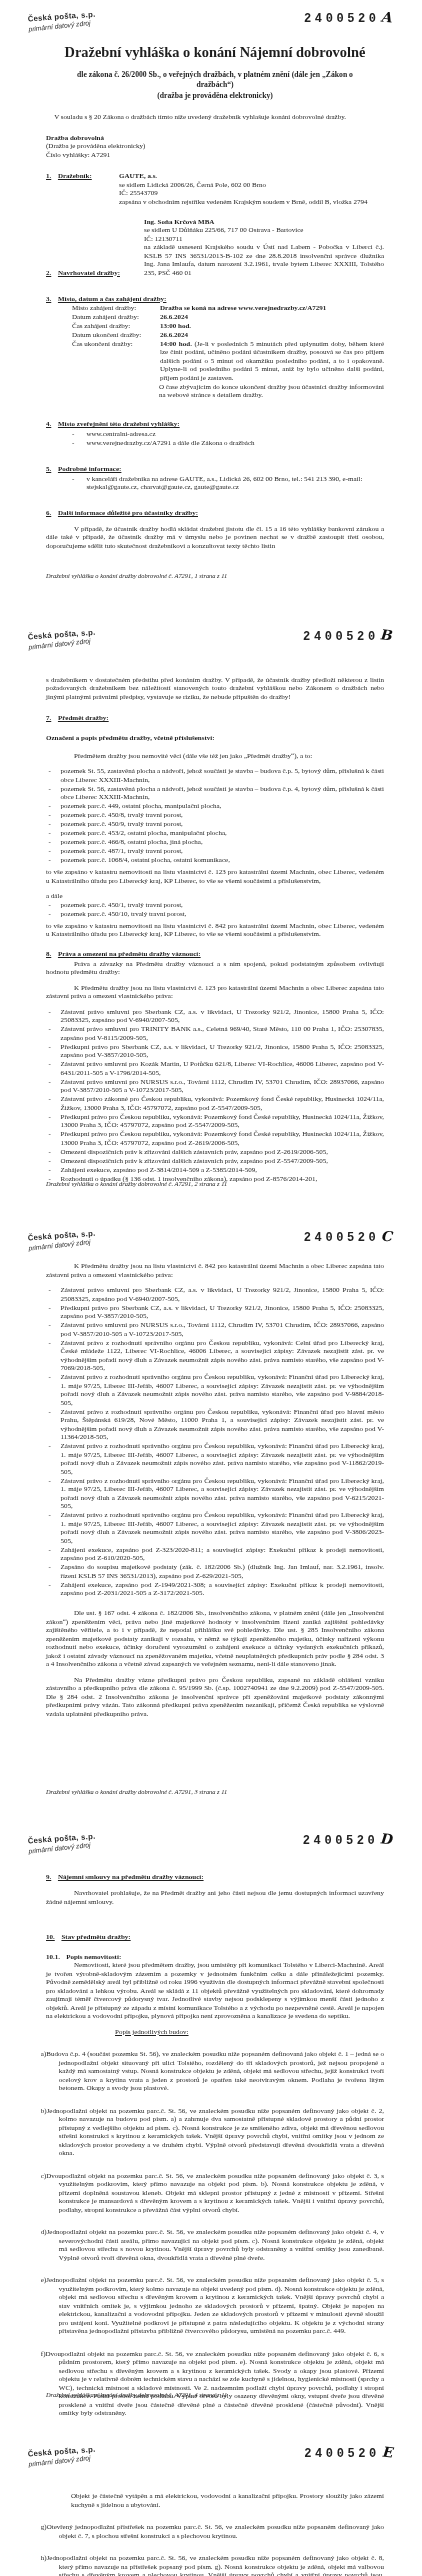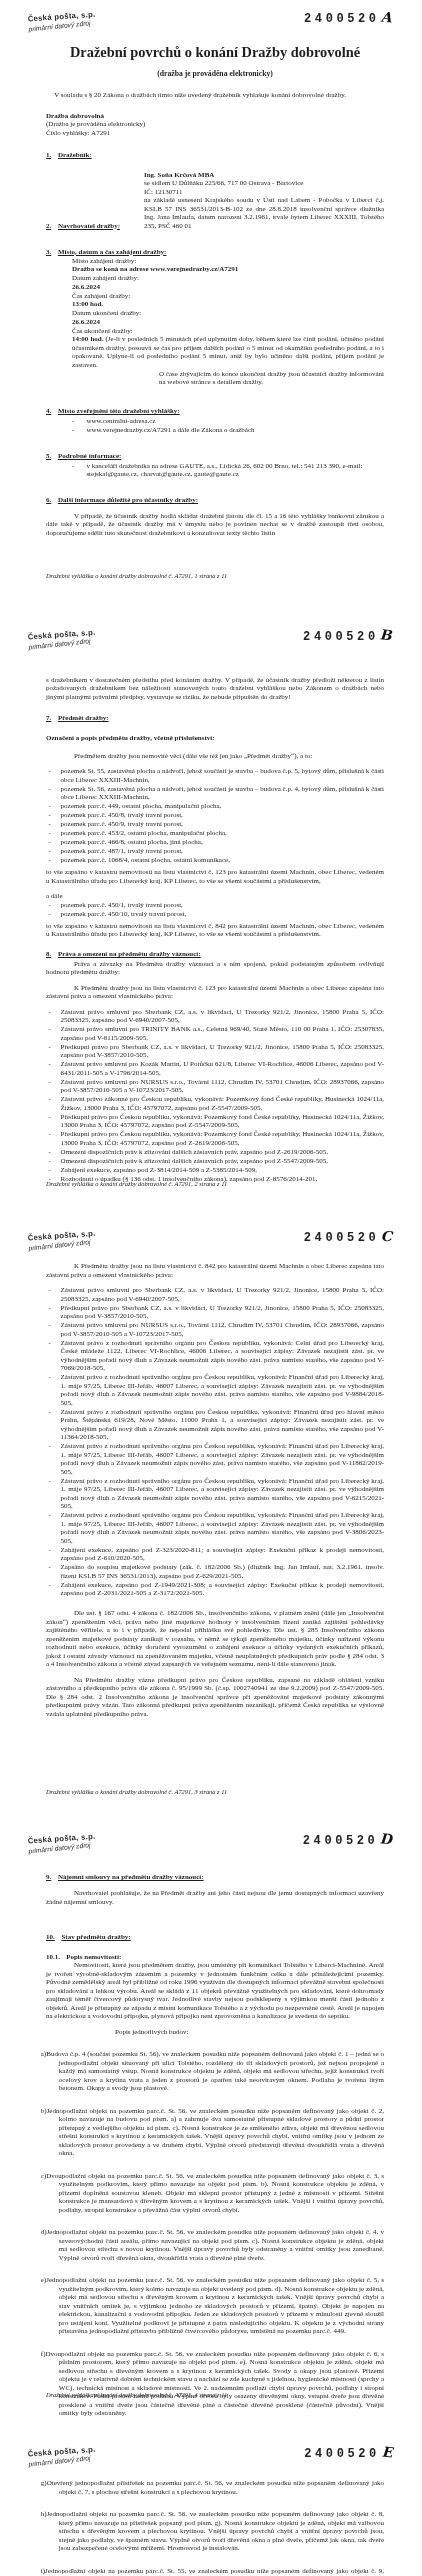--- a/index.html
+++ b/index.html
@@ -11,31 +11,31 @@
   .stamp-l2{font-family:"Liberation Sans",sans-serif;font-style:italic;font-size:6.7px;transform:rotate(-2deg);margin-top:0.5px;}
   .docnum{margin-right:-9.3px;white-space:nowrap;}
   .num{font-family:"Liberation Mono",monospace;font-weight:bold;font-size:12px;letter-spacing:3.6px;color:#222;}
   .letter{display:inline-block;font-family:"DejaVu Serif",serif;font-weight:bold;font-style:italic;font-size:14px;transform:rotate(6deg);margin-left:1px;color:#111;}
   .title{text-align:center;font-size:14.4px;line-height:16.5px;margin-top:13.4px;}
   .subtitle{font-weight:bold;font-size:7.7px;line-height:9.8px;text-align:center;max-width:309px;margin:4.1px auto 0;}
   .subtitle2{font-weight:bold;font-size:7.7px;text-align:center;margin-top:2.1px;}
   .intro{margin-top:12.4px;text-indent:8.2px;}
   .drz{margin-top:12px;}
   .b{font-weight:bold;}
-  .u{text-underline-offset:1px;padding-left:41px;}
+  .u{text-decoration:underline;text-underline-offset:1px;padding-left:41px;}
   .sec{margin-top:0;}
   .hnum{font-weight:bold;text-decoration:underline;margin-right:6.7px;}
   .hnum2{font-weight:bold;margin-right:6.2px;}
   .htitle{font-weight:bold;text-decoration:underline;}
   .htitle2{font-weight:bold;}
   .kv{display:flex;}
   .kv .k{flex-shrink:0;}
   .kv .v{flex:1;text-align:justify;}
   .w142{width:73px;}.w190{width:98px;}
-  .row{display:flex;margin-left:26px;margin-top:0.5px;flex-direction:column;}
+  .row{display:flex;margin-left:26px;margin-top:0.5px;}
   .rk{width:88px;flex-shrink:0;}
   .rv{flex:1;text-align:justify;}
   .note2{margin-left:113px;text-align:justify;margin-top:0.5px;}
   .li1{display:flex;margin-left:26px;margin-top:1px;}
   .li1 .dash{width:14.4px;flex-shrink:0;}
   .li{display:flex;margin-left:2.6px;margin-top:0.5px;}
   .li .dash{width:12px;flex-shrink:0;}
   .li .t{flex:1;text-align:justify;}
   .pind{margin-top:1px;text-align:justify;text-indent:28px;}
   .pflush{text-align:justify;}
@@ -55,34 +55,41 @@
     <div class="stamp">
       <div class="stamp-l1">Česká pošta, s.p.</div>
       <div class="stamp-l2">primární datový zdroj</div>
     </div>
     <div class="docnum">
       <span class="num">2400520</span>
       <span class="letter">A</span>
     </div>
   </div>
 
-  <h1 class="title">Dražební povrchů o konání Dražby dobrovolné</h1>
+  <h1 class="title">Dražební vyhláška o konání Nájemní dobrovolné</h1>
+  <div class="subtitle">dle zákona č. 26/2000 Sb., o veřejných dražbách, v platném znění (dále jen „Zákon o dražbách“)</div>
   <div class="subtitle2">(dražba je prováděna elektronicky)</div>
 
   <p class="intro">V souladu s § 20 Zákona o dražbách tímto níže uvedený dražebník vyhlašuje konání dobrovolné dražby.</p>
 
   <div class="drz">
     <div class="b">Dražba dobrovolná</div>
     <div>(Dražba je prováděna elektronicky)</div>
     <div>Číslo vyhlášky: A7291</div>
   </div>
 
   <div class="kv mt26">
     <div class="k w142">
       <span class="hnum">1.</span><span class="htitle">Dražebník:</span>
+    </div>
+    <div class="v">
+      <div class="b">GAUTE, a.s.</div>
+      <div>se sídlem Lidická 2006/26, Černá Pole, 602 00 Brno</div>
+      <div>IČ: 25543709</div>
+      <div>zapsána v obchodním rejstříku vedeném Krajským soudem v Brně, oddíl B, vložka 2794</div>
     </div>
   </div>
 
   <div class="kv mt22">
     <div class="k w190">
       <span class="hnum">2.</span><span class="htitle">Navrhovatel dražby:</span>
     </div>
     <div class="v">
       <div class="b">Ing. Soňa Krčová MBA</div>
       <div>se sídlem U Důlňáku 225/66, 717 00 Ostrava - Bartovice</div>
@@ -386,19 +393,20 @@
     <div class="stamp">
       <div class="stamp-l1">Česká pošta, s.p.</div>
       <div class="stamp-l2">primární datový zdroj</div>
     </div>
     <div class="docnum">
       <span class="num">2400520</span>
       <span class="letter">E</span>
     </div>
   </div>
 
+  <p class="cont mt30">Objekt je částečně vytápěn a má elektrickou, vodovodní a kanalizační přípojku. Prostory sloužily jako zázemí kuchyně s jídelnou a ubytování.</p>
 
   <div class="bld">g)Otevřený jednopodlažní přístřešek na pozemku parc.č. St. 56, ve znaleckém posudku níže popsaném definovaný jako objekt č. 7, s plochou střešní konstrukcí a s plechovou krytinou.</div>
   <div class="bld">h)Jednopodlažní objekt na pozemku parc.č. St. 56, ve znaleckém posudku níže popsaném definovaný jako objekt č. 8, který přímo navazuje na přístřešek popsaný pod písm. g). Nosná konstrukce objektu je zděná, objekt má valbovou střechu s dřevěným krovem a plechovou krytinou. Vnější úpravy povrchů chybí a vnitřní úpravy povrchů jsou, stejně jako podlahy, ve špatném stavu. Výplně otvorů tvoří dřevěná okna a plné dveře, přičemž jak okna, tak dveře jsou zabezpečené ocelovými mřížemi. Hromosvod je instalován.</div>
   <div class="bld">i)Jednopodlažní objekt na pozemku parc.č. St. 55, ve znaleckém posudku níže popsaném definovaný jako objekt č. 9, situovaný v jihozápadní části areálu u hlavního vjezdu. Západní část objektu je dvoupodlažní, v přízemí objektu se nachází samostatně přístupné skladové prostory a místnosti využitelné jako administrativní zázemí. V patře západní části objektu se pak nachází hygienické místnosti a prostory využitelné pro administrativu, případně pro dočasné ubytování zaměstnanců. Zbývající část objektu je tvořena dvěma halovými prostory, které jsou využitelné pro skladování či lehkou výrobu. Nosná konstrukce objektu je zděná, objekt má sedlovou střechu s mírným sklonem opatřenou plechovou krytinou. Výplně otvorů tvoří dvoukřídlá ocelová prosklená vrata, dřevěná a plastová okna, v patře západní části objektu potom doplněna o sklobetonové tvarovky. Vnější úpravy povrchů byly odstraněny. Prostory slouží jako zázemí lehké výroby, administrativy a bydlení. Objekt je vytápěn, má elektrickou, vodovodní a kanalizační přípojku.</div>
 
 </section>
 
 
 </body></html>

